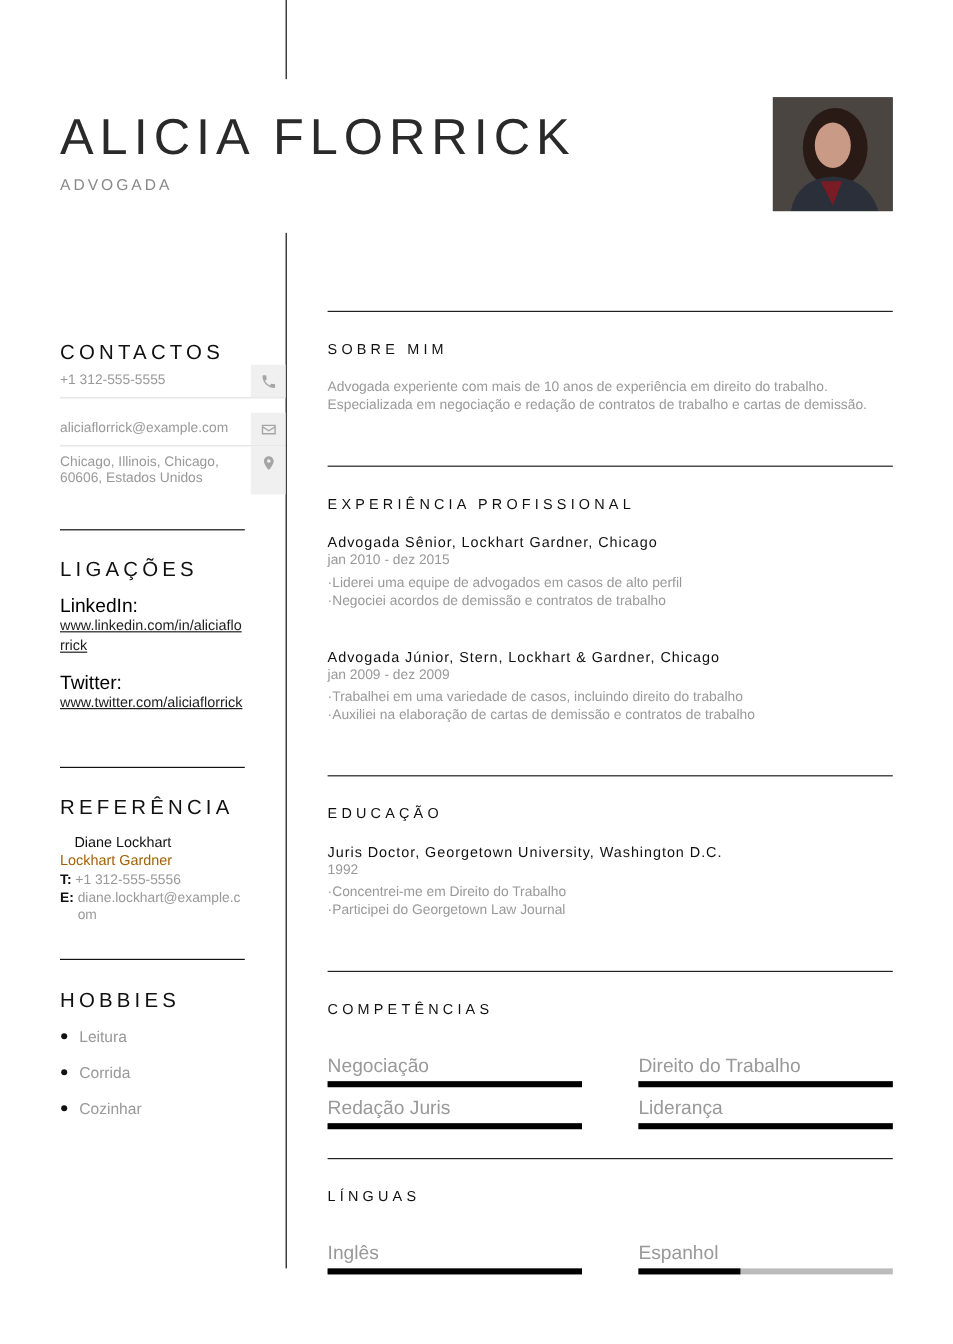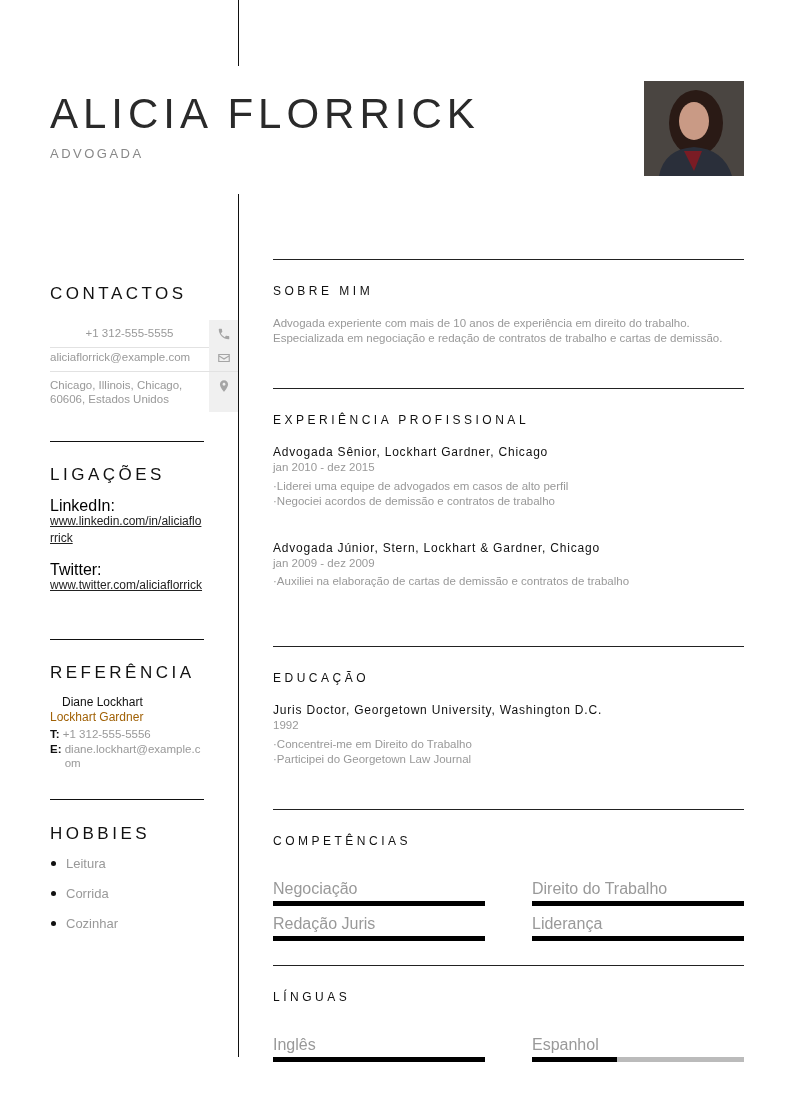--- a/index.html
+++ b/index.html
@@ -62,21 +62,21 @@
   <svg viewBox="0 0 100 95" preserveAspectRatio="none">
     <rect width="100" height="95" fill="#4a4541"></rect>
     <ellipse cx="52" cy="42" rx="27" ry="33" fill="#2a1a15"></ellipse>
     <ellipse cx="50" cy="40" rx="15" ry="19" fill="#c99a85"></ellipse>
     <path d="M15 95 Q20 68 50 66 Q80 68 88 95 Z" fill="#2a2f3a"></path>
     <path d="M40 70 L50 90 L58 70 Z" fill="#7a1c24"></path>
   </svg>
 </div>
 
 <div class="side-h" style="top:284px;">CONTACTOS</div>
-<div class="contact-row" style="top:320px; height:28px;text-align:center;">
+<div class="contact-row" style="top:304px; height:28px;">
   <div class="contact-text">+1 312-555-5555</div>
   <div class="contact-icon">
     <svg viewBox="0 0 24 24">
         <path d="M6.6 10.8c1.4 2.8 3.8 5.1 6.6 6.6l2.2-2.2c.3-.3.7-.4 1-.2 1.1.4 2.3.6 3.6.6.6 0 1 .4 1 1V20c0 .6-.4 1-1 1C10.6 21 3 13.4 3 4c0-.6.4-1 1-1h3.5c.6 0 1 .4 1 1 0 1.3.2 2.5.6 3.6.1.3 0 .7-.2 1L6.6 10.8z"></path>
       </svg>
   </div>
 </div>
 <div class="contact-row" style="top:344px; height:28px;">
   <div class="contact-text">aliciaflorrick@example.com</div>
   <div class="contact-icon">
@@ -142,20 +142,21 @@
 <div class="job-title" style="top:445px;">Advogada Sênior, Lockhart Gardner, Chicago</div>
 <div class="job-date" style="top:461px;">jan 2010 - dez 2015</div>
 <div class="bullets" style="top:479px;">
   <div>Liderei uma equipe de advogados em casos de alto perfil</div>
   <div>Negociei acordos de demissão e contratos de trabalho</div>
 </div>
 
 <div class="job-title" style="top:541px;">Advogada Júnior, Stern, Lockhart &amp; Gardner, Chicago</div>
 <div class="job-date" style="top:557px;">jan 2009 - dez 2009</div>
 <div class="bullets" style="top:574px;">
+  <div>Trabalhei em uma variedade de casos, incluindo direito do trabalho</div>
   <div>Auxiliei na elaboração de cartas de demissão e contratos de trabalho</div>
 </div>
 
 <div class="main-rule" style="top:646px;"></div>
 <div class="main-h" style="top:671px;">EDUCAÇÃO</div>
 <div class="job-title" style="top:703px;">Juris Doctor, Georgetown University, Washington D.C.</div>
 <div class="job-date" style="top:719px;">1992</div>
 <div class="bullets" style="top:737px;">
   <div>Concentrei-me em Direito do Trabalho</div>
   <div>Participei do Georgetown Law Journal</div>

